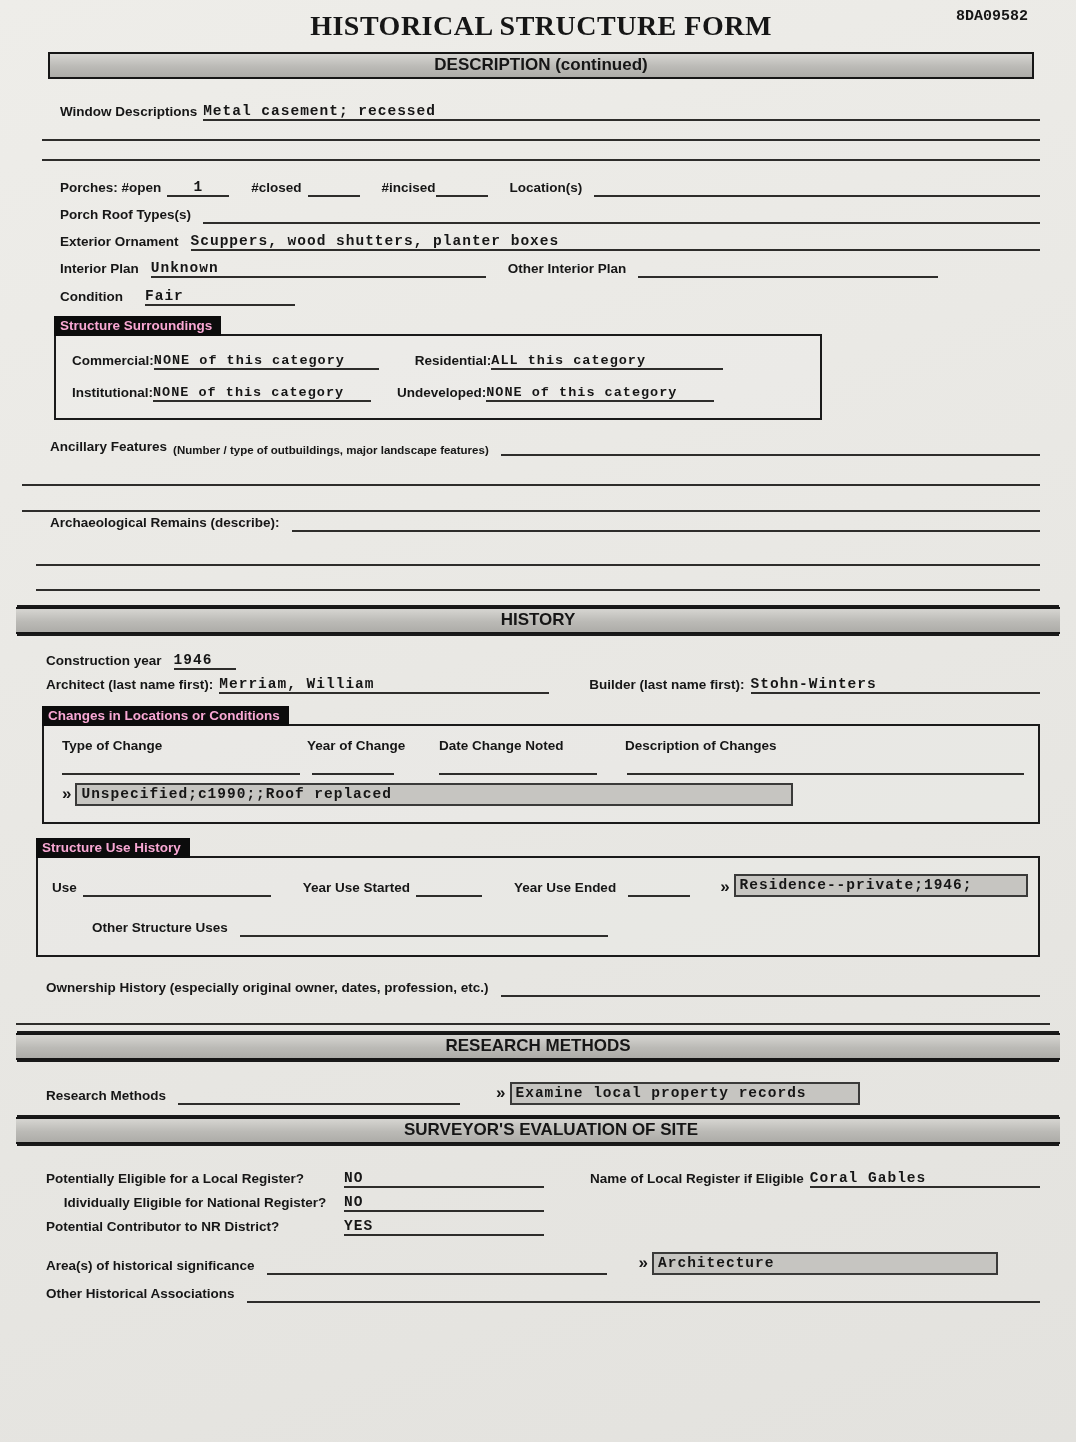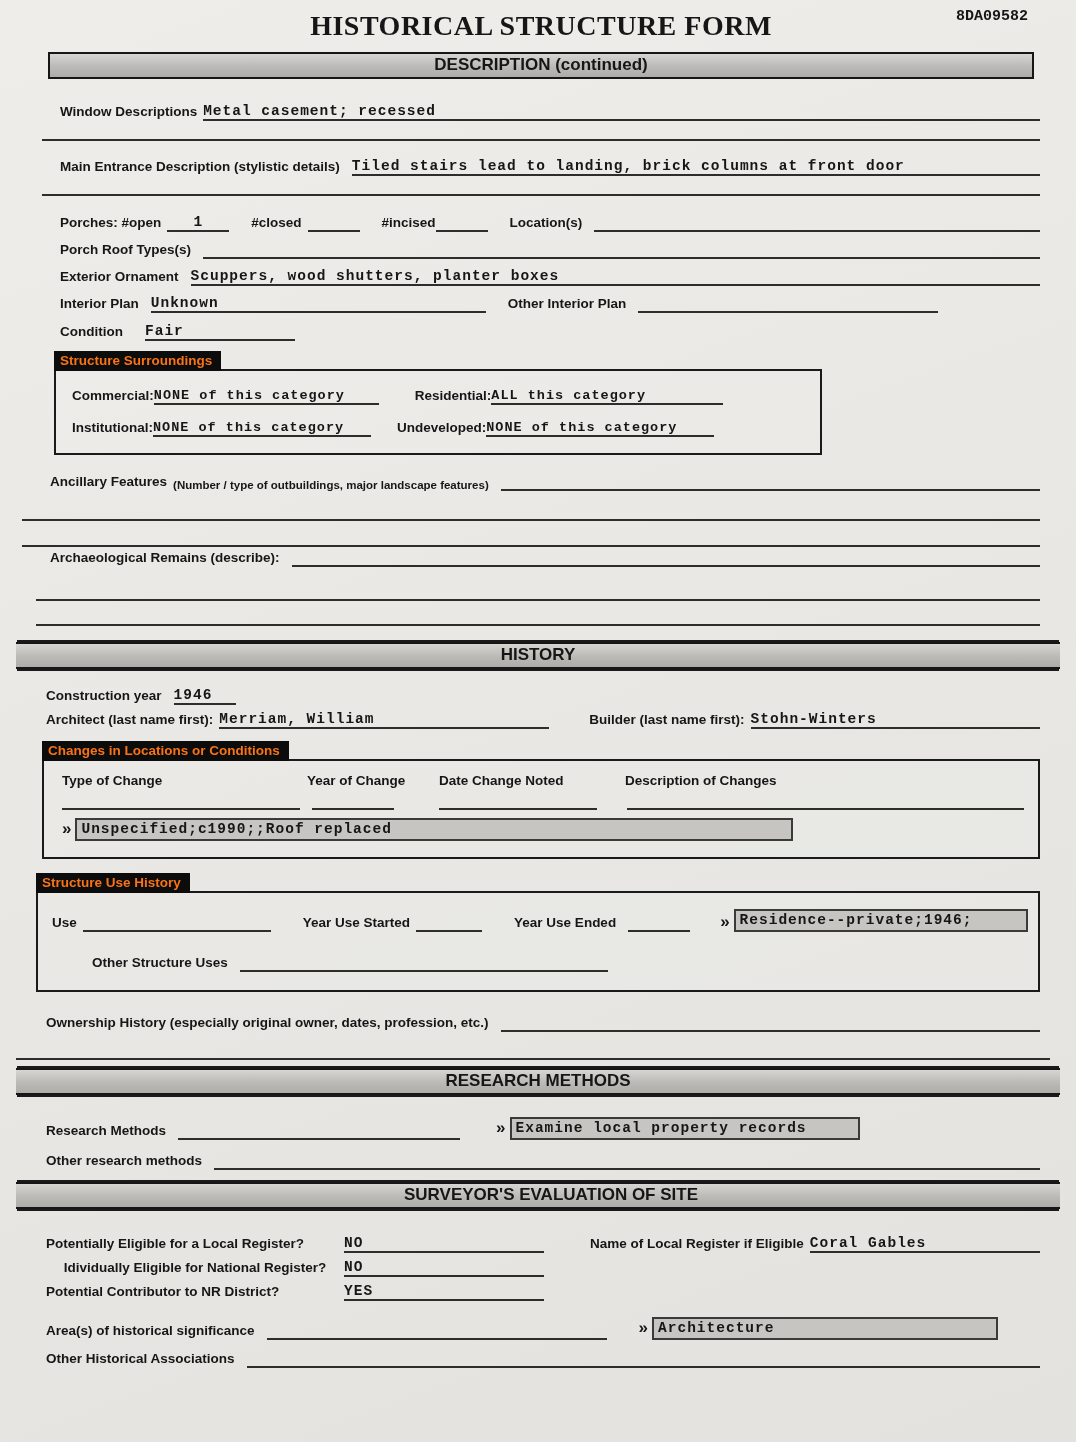--- a/index.html
+++ b/index.html
@@ -45,21 +45,21 @@
   .sub { font-weight: bold; font-size: 11.5px; white-space: nowrap; }
   .line { border-bottom: 2px solid #2e2d2b; min-height: 20px; display: flex; align-items: flex-end; }
   .grow { flex: 1 1 auto; }
   .mono {
     font-family: "Liberation Mono", "DejaVu Sans Mono", monospace;
     font-weight: 700; font-size: 14.5px; letter-spacing: 1px; white-space: nowrap;
   }
   .gap4 { width: 6px; } .gap10 { width: 12px; } .gap20 { width: 22px; }
   .tag {
     display: inline-block;
-    background: #0c0c0c; color: #f97316;
+    background: #0c0c0c; color: #f9a8d4;
     font-weight: bold; font-size: 13.5px;
     padding: 2px 9px 3px 6px;
   }
   .box { border: 2px solid #1a1a1a; background: rgba(255,255,255,0.08); }
   .hl {
     background: #c6c5c1;
     border: 2px solid #3a3a39;
     padding: 0 6px 1px 4px;
     min-height: 23px;
     display: flex; align-items: center;
@@ -79,27 +79,20 @@
 
   <div class="row" style="margin-top:22px;padding-left:18px;">
     <span class="lbl">Window Descriptions</span>
     <span class="gap4"></span>
     <span class="line grow">
       <span class="mono">Metal casement; recessed</span>
     </span>
   </div>
   <div class="blank" style="margin-top:18px;"></div>
 
-  <div class="row" style="margin-top:15px;padding-left:18px;">
-    <span class="lbl">Main Entrance Description (stylistic details)</span>
-    <span class="gap10"></span>
-    <span class="line grow">
-      <span class="mono">Tiled stairs lead to landing, brick columns at front door</span>
-    </span>
-  </div>
   <div class="blank" style="margin-top:18px;"></div>
 
   <div class="row" style="margin-top:16px;padding-left:18px;">
     <span class="lbl">Porches: #open</span>
     <span class="gap4"></span>
     <span class="line" style="width:62px;justify-content:center;">
       <span class="mono">1</span>
     </span>
     <span class="gap20"></span>
     <span class="lbl">#closed</span>
@@ -286,25 +279,20 @@
     <span class="lbl" style="align-self:flex-end;">Research Methods</span>
     <span class="gap10"></span>
     <span class="line" style="width:282px;align-self:flex-end;"></span>
     <span class="gap20" style="width:36px;"></span>
     <span class="arrow">»</span>
     <span class="hl" style="width:350px;">
       <span class="mono">Examine local property records</span>
     </span>
   </div>
 
-  <div class="row" style="margin-top:10px;padding-left:4px;">
-    <span class="lbl">Other research methods</span>
-    <span class="gap10"></span>
-    <span class="line grow"></span>
-  </div>
 
   <div class="bar full" style="margin-top:12px;padding-left:26px;">SURVEYOR'S EVALUATION OF SITE</div>
 
   <div class="row" style="margin-top:24px;padding-left:4px;">
     <span class="lbl" style="width:298px;">Potentially Eligible for a Local Register?</span>
     <span class="line" style="width:200px;">
       <span class="mono">NO</span>
     </span>
     <span class="gap20" style="width:46px;"></span>
     <span class="lbl">Name of Local Register if Eligible</span>

